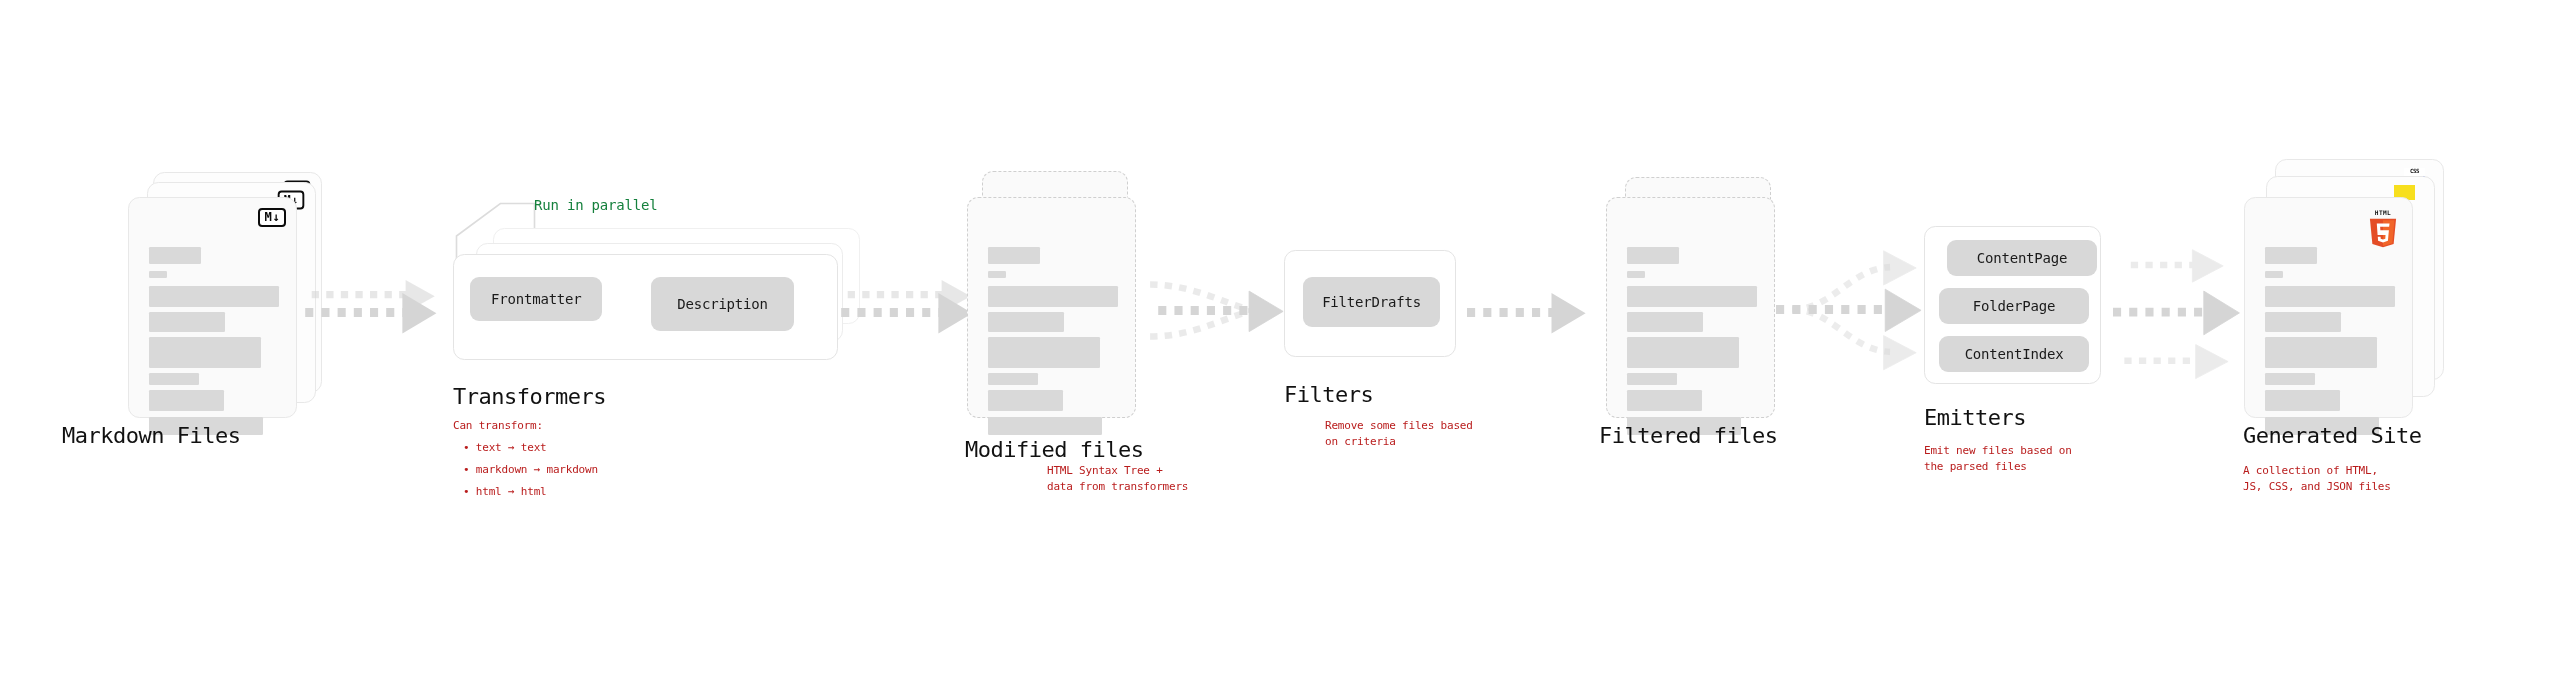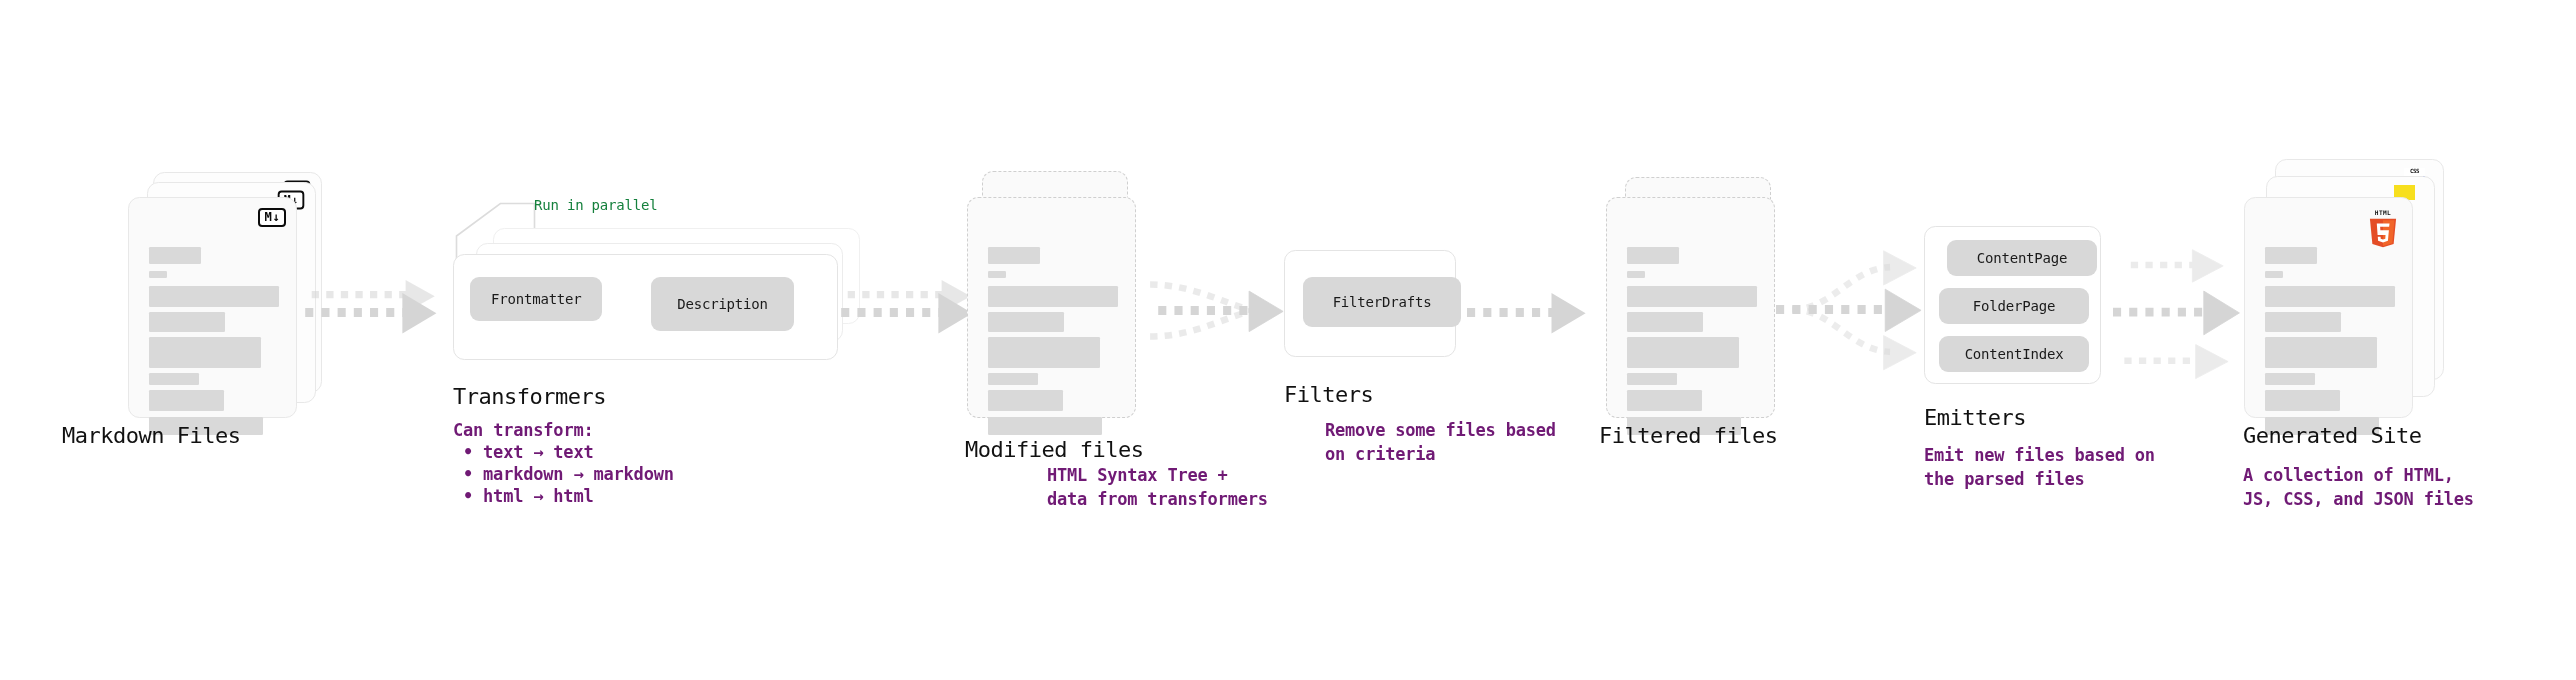--- a/index.html
+++ b/index.html
@@ -59,22 +59,22 @@
   }
   .chip.ghost { background: #ececec; }
   .chip.ghost2 { background: #f1f1f1; }
 
   
   .title {
     position: absolute; font-size: 22px; color: #111111;
     letter-spacing: -0.5px; white-space: nowrap;
   }
   .subtitle {
-    position: absolute; font-size: 17px; color: #701a75;
-    line-height: 1.42; white-space: pre; letter-spacing: -0.2px; font-weight: bold;
+    position: absolute; font-size: 11px; color: #b91c1c;
+    line-height: 1.42; white-space: pre; letter-spacing: -0.2px;
   }
   .parallel-label {
     position: absolute; font-size: 14px; color: #15803d;
     letter-spacing: -0.2px; white-space: nowrap;
   }
   svg { position: absolute; overflow: visible; }
 </style>
 </head>
 <body>
 
@@ -202,21 +202,21 @@
     <g fill="#d5d5d5" stroke="#d5d5d5">
       <path d="M10,30 C60,30 95,50 135,62" fill="none" stroke-width="8" stroke-dasharray="9 9" opacity="0.5"></path>
       <path d="M10,94 C60,94 95,74 135,62" fill="none" stroke-width="8" stroke-dasharray="9 9" opacity="0.5"></path>
       <line x1="20" y1="62" x2="140" y2="62" stroke-width="11" stroke-dasharray="10 10"></line>
       <polygon points="132,38 174,63 132,88"></polygon>
     </g>
   </svg>
 
   <div class="stage">
     <div class="groupbox" style="left:1284px; top:250px; width:172px; height:107px;">
-      <div class="chip" style="left:18px; top:26px; width:158px; height:50px;">
+      <div class="chip" style="left:18px; top:26px; width:137px; height:50px;">
         <span>FilterDrafts</span>
       </div>
     </div>
     <div class="title" style="left:1284px; top:382px;">Filters</div>
     <div class="subtitle" style="left:1284px; top:418px;margin-left:41px;">Remove some files based
 on criteria</div>
   </div>
 
   <svg style="left:1467px; top:288px;" width="130" height="57" viewBox="0 0 160 70">
     <g fill="#d5d5d5">

